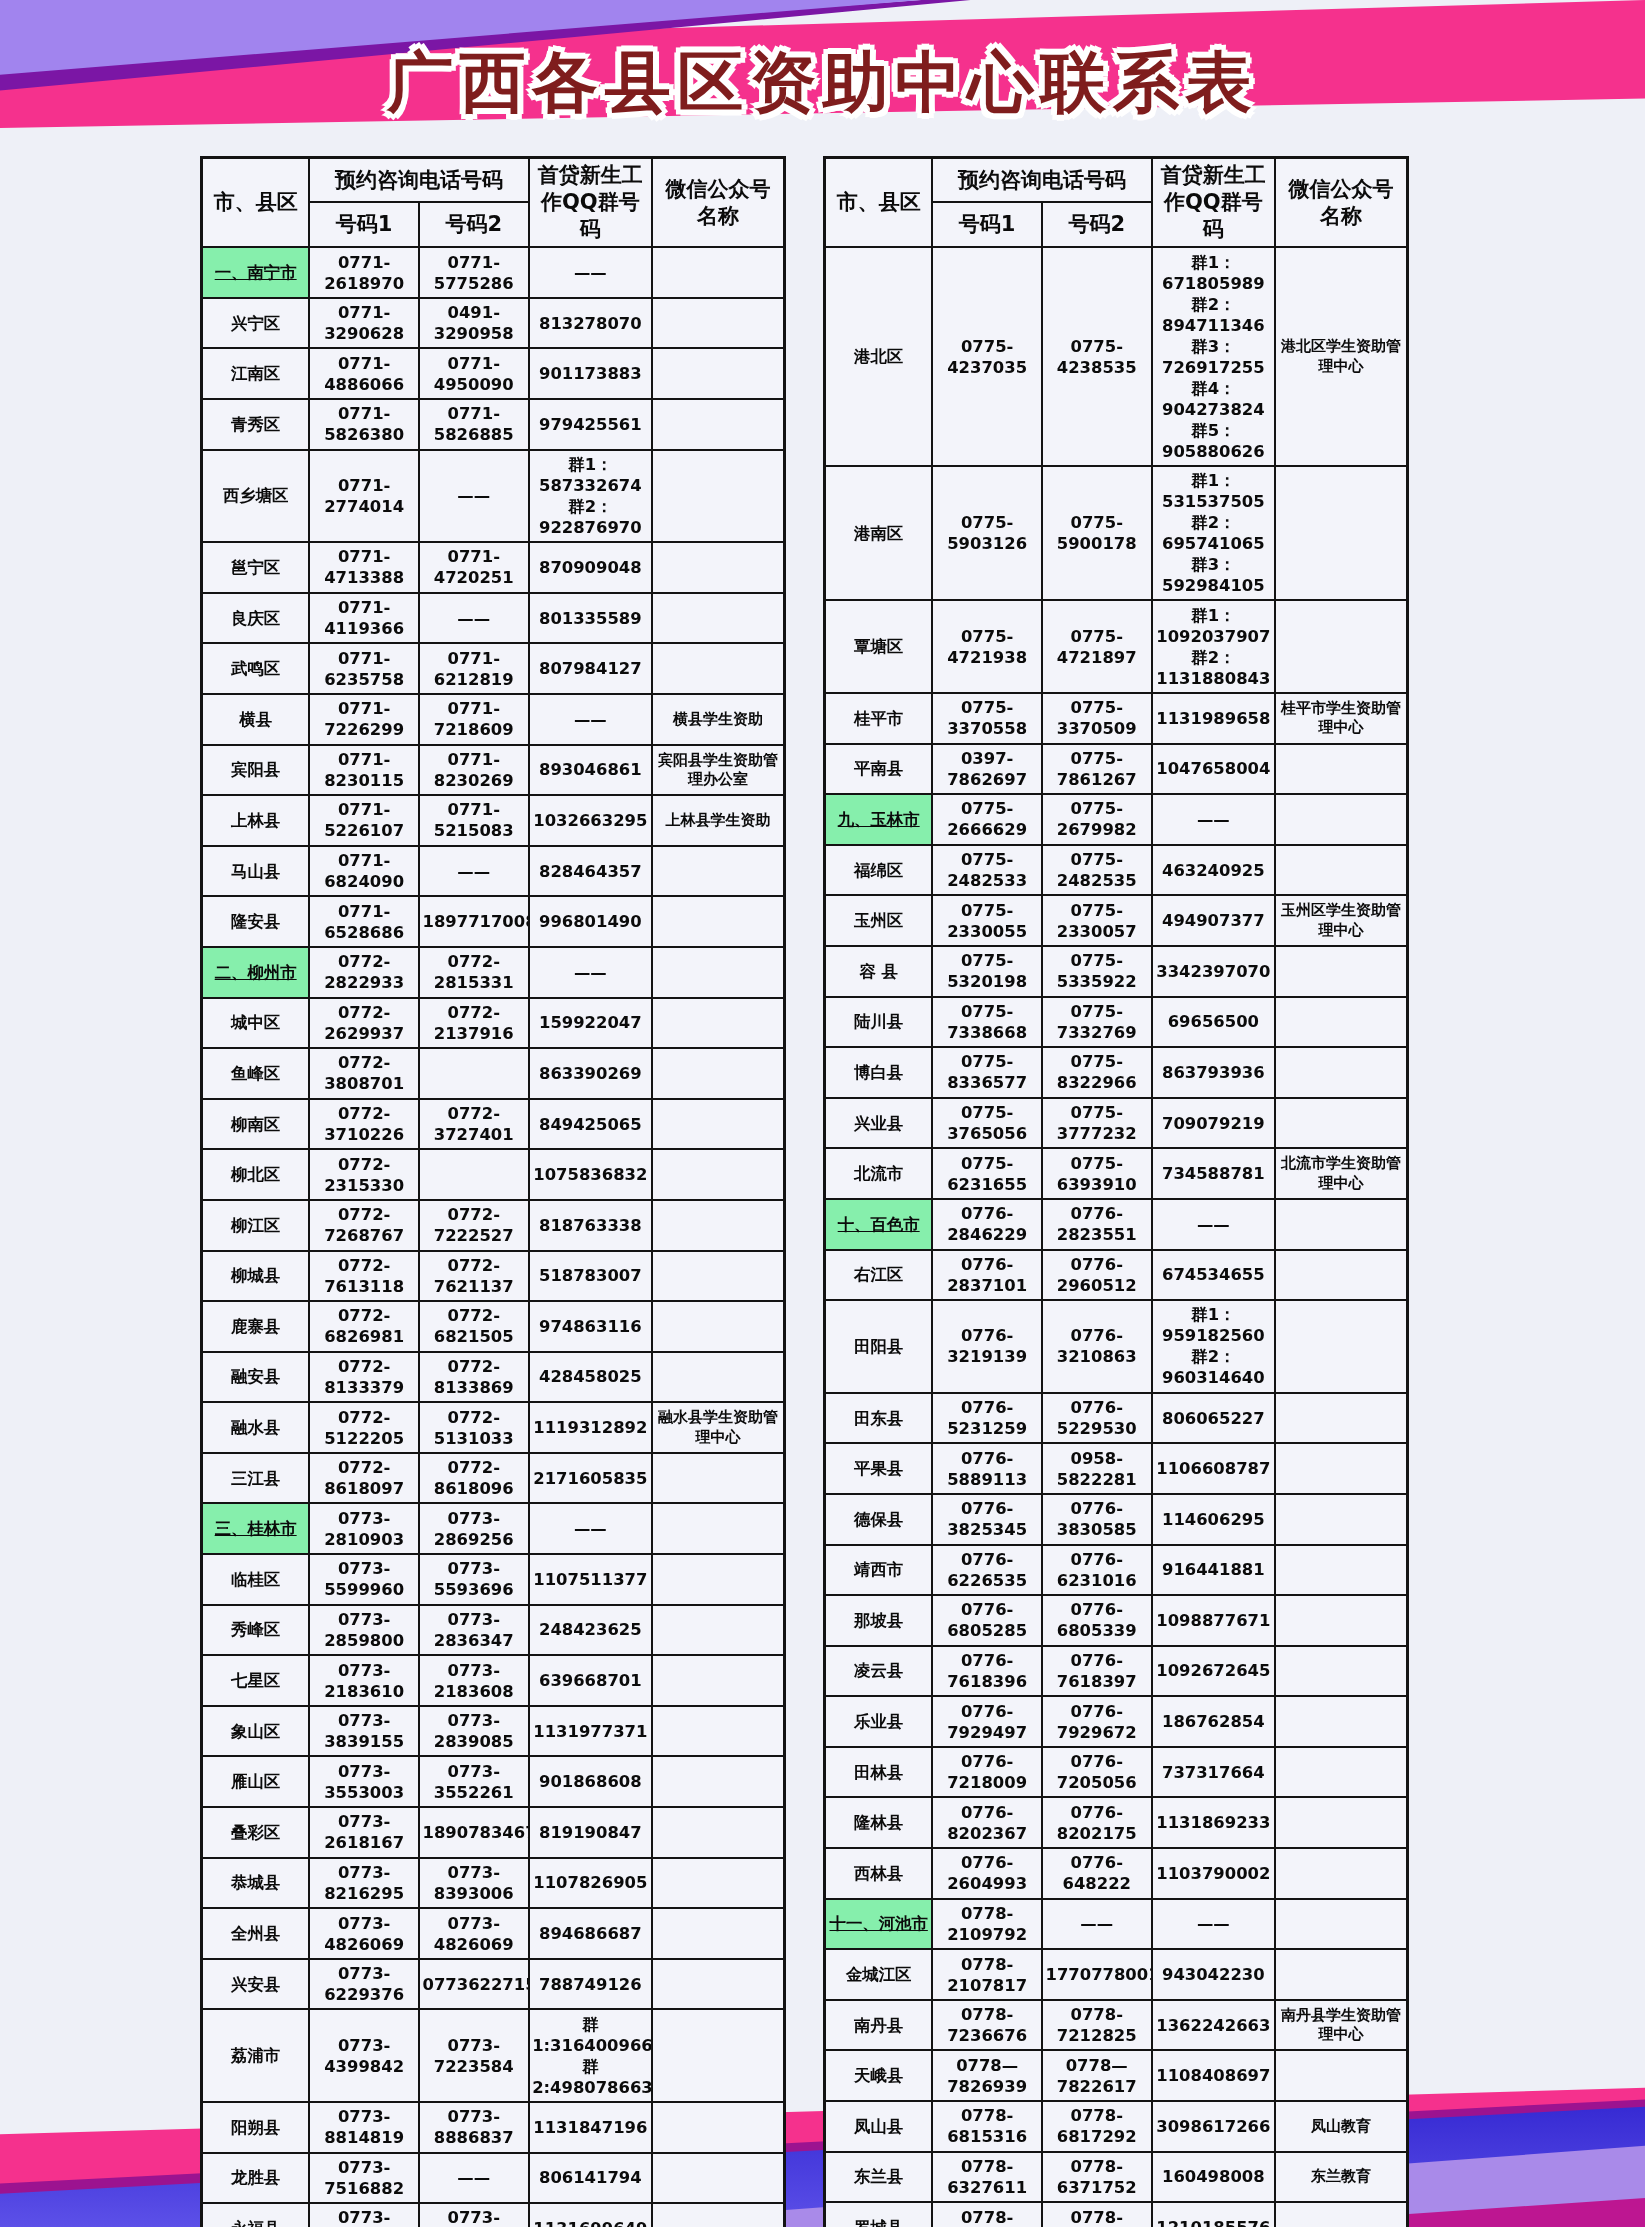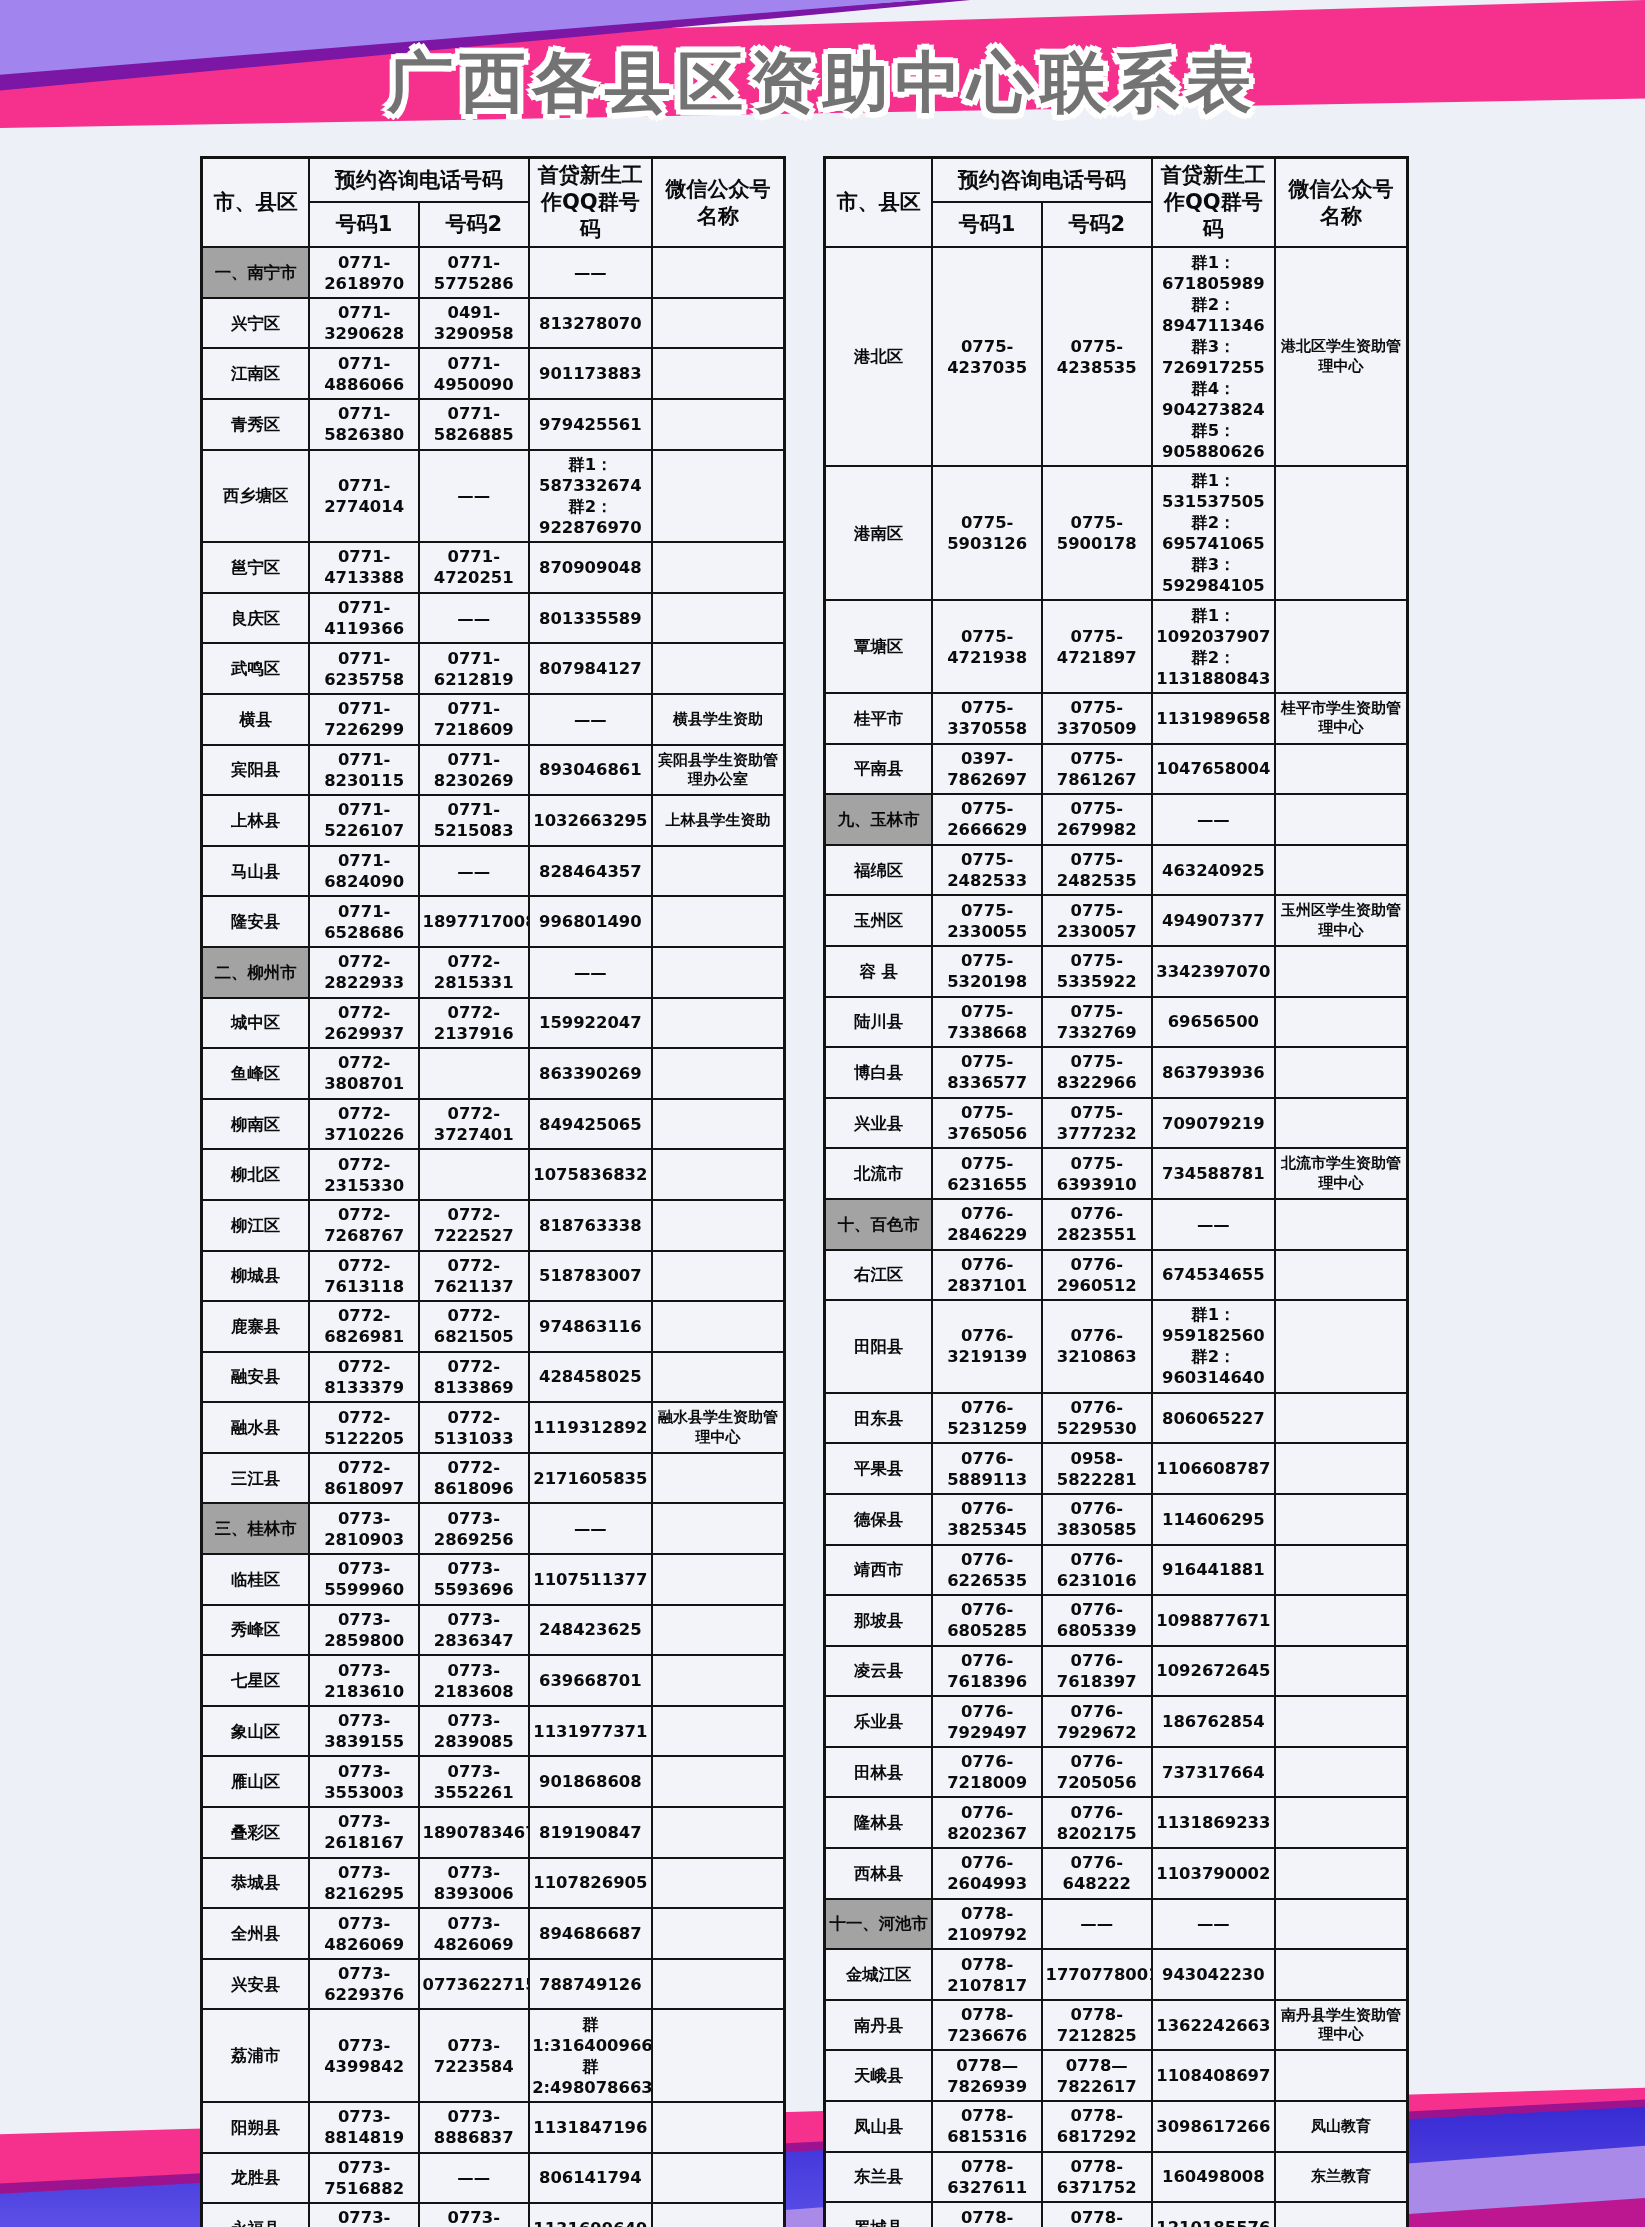--- a/index.html
+++ b/index.html
@@ -21,21 +21,21 @@
   .bband-pink   { background:#f5318d; clip-path:polygon(0 36%, 100% 4%, 100% 100%, 0 100%); }
   .bband-dark   { background:#9c1390; clip-path:polygon(0 70%, 100% 12%, 100% 100%, 0 100%); }
   .bband-blue   { background:linear-gradient(180deg,#2f23cf 0%, #5c50e8 100%); clip-path:polygon(0 77%, 100% 17%, 100% 100%, 0 100%); }
   .bband-lav    { background:#a98ae9; clip-path:polygon(34% 100%, 100% 44%, 100% 100%); }
   .bband-mag    { background:#bd1691; clip-path:polygon(74% 100%, 100% 80%, 100% 100%); }
   
   .page-title {
     position:absolute; top:38px; left:0; width:100%;
     text-align:center;
     font-size:66px; font-weight:bold; letter-spacing:6.6px;
-    color:#737373;
+    color:#7f1d1d;
     text-shadow:
       -4.6px -4.6px 0 #fff, 4.6px -4.6px 0 #fff, -4.6px 4.6px 0 #fff, 4.6px 4.6px 0 #fff,
       -6px 0 0 #fff, 6px 0 0 #fff, 0 -6px 0 #fff, 0 6px 0 #fff;
     z-index:5;
   }
   
   .tbl-wrap { position:absolute; top:156px; z-index:4; }
   #left-wrap  { left:200px;  width:586px; }
   #right-wrap { left:823px; width:586px; }
   table {
@@ -52,21 +52,21 @@
     overflow:hidden;
   }
   th { font-size:21px; }
   col.c-region { width:18.5%; }
   col.c-p1 { width:18.8%; }
   col.c-p2 { width:18.8%; }
   col.c-qq { width:21.2%; }
   col.c-wx { width:22.7%; }
   td.qq { white-space:pre-line; }
   td.wx { font-size:15px; }
-  td.region.sec { background:#a3a3a3; }
+  td.region.sec { background:#86efac;text-decoration:underline; }
   td.num { letter-spacing:0px; }
   thead th { height:36px; }
 </style>
 </head>
 <body>
 
 <div class="top-decor">
   <div class="band band-pink"></div>
   <div class="band band-darkline"></div>
   <div class="band band-purple"></div>

